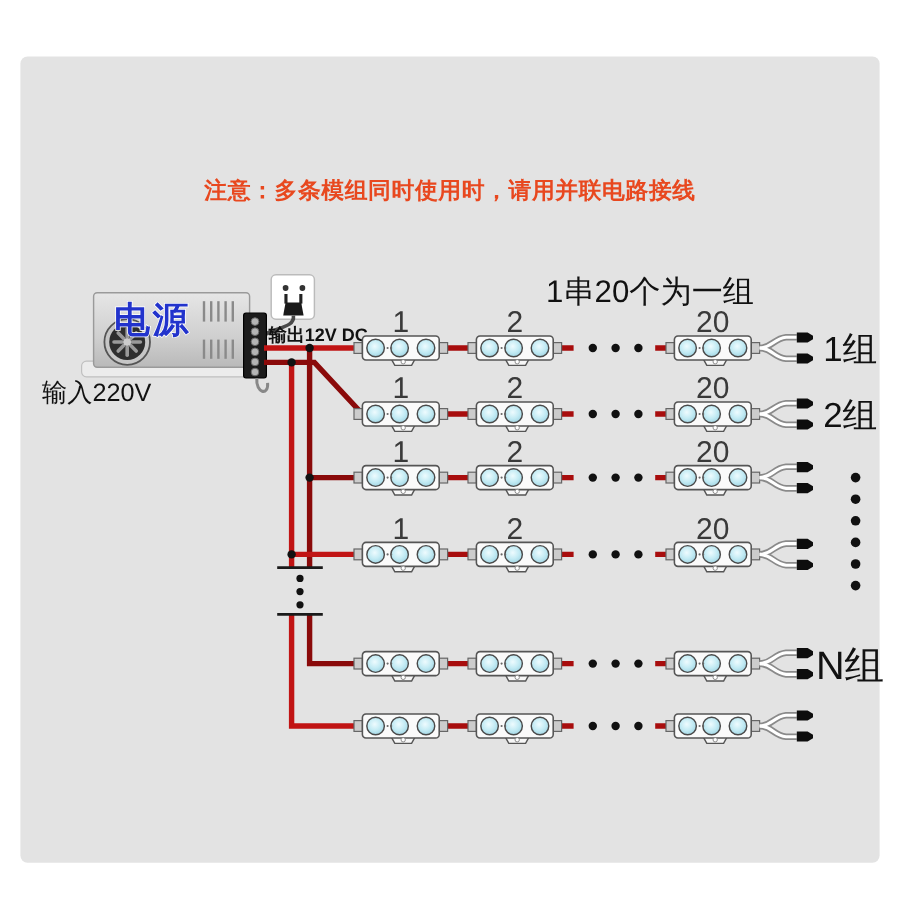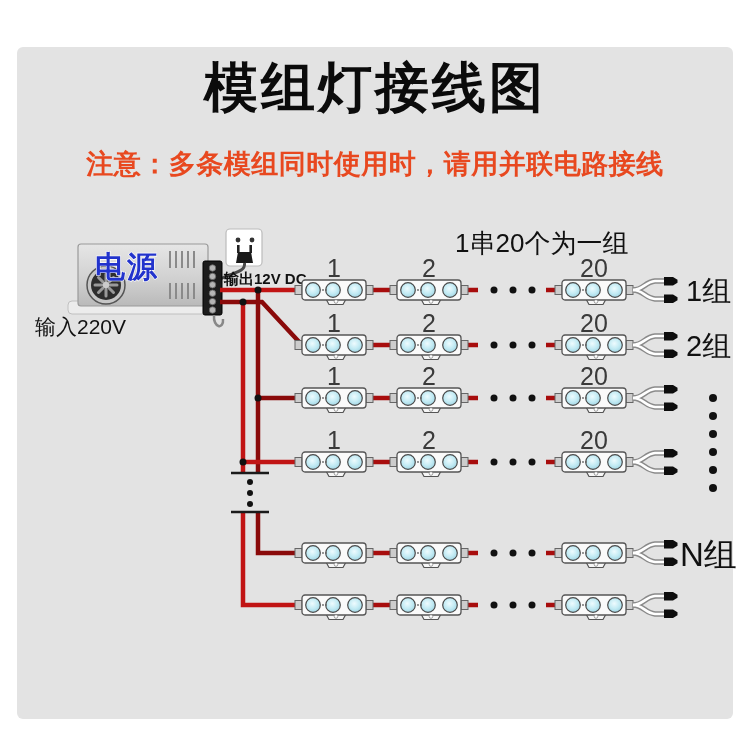--- a/index.html
+++ b/index.html
@@ -1,39 +1,38 @@
 <!DOCTYPE html>
 <html><head>
 <meta charset="utf-8">
 <style>
   html,body{margin:0;padding:0;background:#ffffff;width:750px;height:750px;overflow:hidden;}
   .page{position:relative;width:750px;height:750px;background:#ffffff;font-family:"Liberation Sans","DejaVu Sans",sans-serif;}
   .panel{position:absolute;left:17px;top:47px;width:716px;height:672px;background:#e3e3e3;border-radius:6px;}
   .title{position:absolute;left:0;top:52px;width:750px;text-align:center;font-size:54px;font-weight:600;color:#0b0b0b;letter-spacing:3px;}
-  .warning{position:absolute;left:0;top:146px;width:750px;text-align:center;font-size:27px;font-weight:700;color:#e8481f;letter-spacing:0.5px;}
+  .warning{position:absolute;left:0;top:146px;width:750px;text-align:center;font-size:19px;font-weight:700;color:#e8481f;letter-spacing:0.5px;}
   svg{position:absolute;left:0;top:0;}
   svg text{font-family:"Liberation Sans","DejaVu Sans",sans-serif;}
   .num{font-size:25px;fill:#3a3a3a;text-anchor:middle;}
   .grouplabel{font-size:29px;fill:#111;}
   .grouplabel.big{font-size:33px;}
   .note{font-size:26px;fill:#111;}
   .psu-label{font-size:30px;font-weight:700;fill:#2233cc;stroke:#ffffff;stroke-width:1.2px;paint-order:stroke;letter-spacing:2px;}
   .out-label{font-size:15px;font-weight:600;fill:#111;}
   .in-label{font-size:21px;fill:#111;}
   .wire{stroke-width:4.5;fill:none;stroke-linecap:butt;}
   .wire.bright{stroke:#c11414;}
   .wire.dark{stroke:#8a0a0a;}
   .wire.mid{stroke:#a80d0d;}
 </style>
 </head>
 <body>
 
 <div class="page">
   <div class="panel"></div>
-  <div class="title">模组灯接线图</div>
   <div class="warning">注意：多条模组同时使用时，请用并联电路接线</div>
 
   <svg width="750" height="750" viewBox="0 0 750 750">
     <defs>
       <radialGradient id="ledGrad" cx="45%" cy="40%" r="65%">
         <stop offset="0%" stop-color="#eefbfe"></stop>
         <stop offset="55%" stop-color="#c3ebf4"></stop>
         <stop offset="100%" stop-color="#9ed3e2"></stop>
       </radialGradient>
       <linearGradient id="psuGrad" x1="0" y1="0" x2="0" y2="1">

